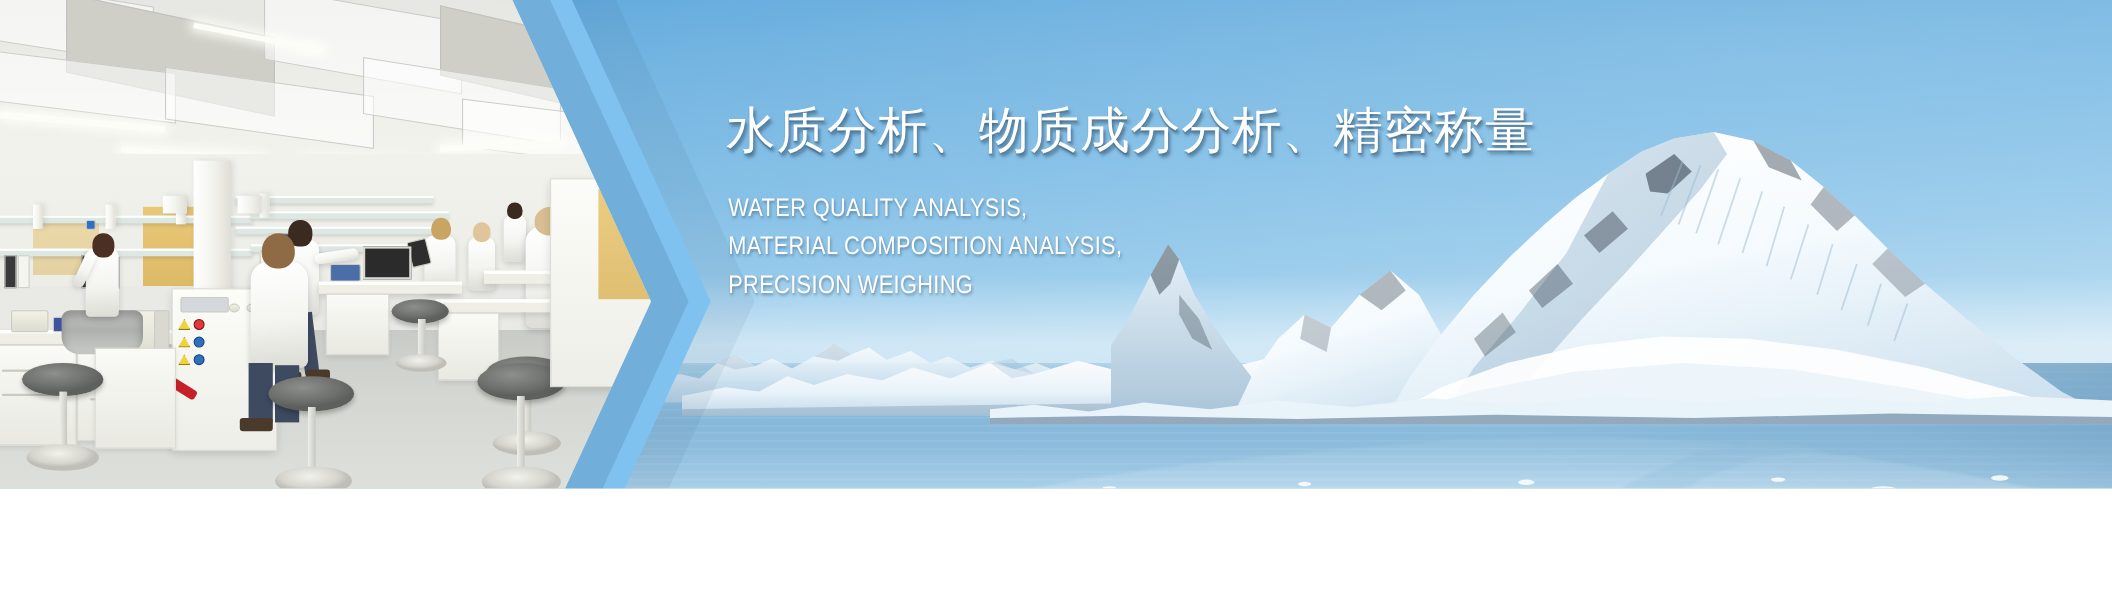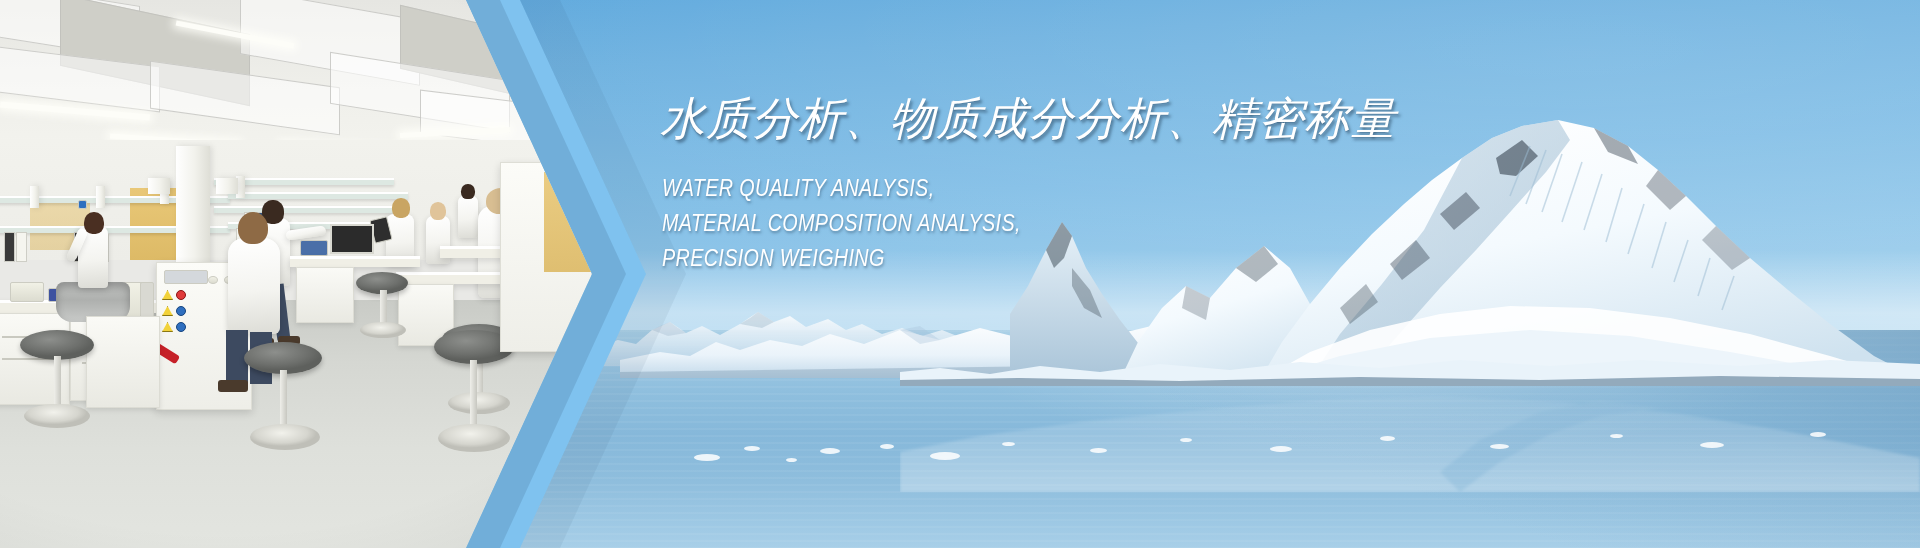--- a/index.html
+++ b/index.html
@@ -2,25 +2,24 @@
 <html><head>
 <meta charset="utf-8">
 <title>Banner</title>
 <style>
   html,body{margin:0;padding:0;background:#fff;}
   *{box-sizing:border-box;}
 
   .banner{
     position:relative;
     width:1920px;
-    height:548px;
+    height:444px;
     overflow:hidden;
     font-family:"Liberation Sans","DejaVu Sans",sans-serif;
     background:#0f766e;
-    font-style:italic;
   }
 
   
   .sky{
     position:absolute; inset:0;
     background:
       radial-gradient(120% 90% at 82% 10%, rgba(255,255,255,0.10) 0%, rgba(255,255,255,0) 55%),
       linear-gradient(176deg, #5AA6DC 0%, #6FB2E0 16%, #85C0E7 38%, #9CCDEC 56%, #B3D9F0 70%, #C9E3F4 82%, #DCEDF8 92%, #E8F2FA 100%);
   }
   

